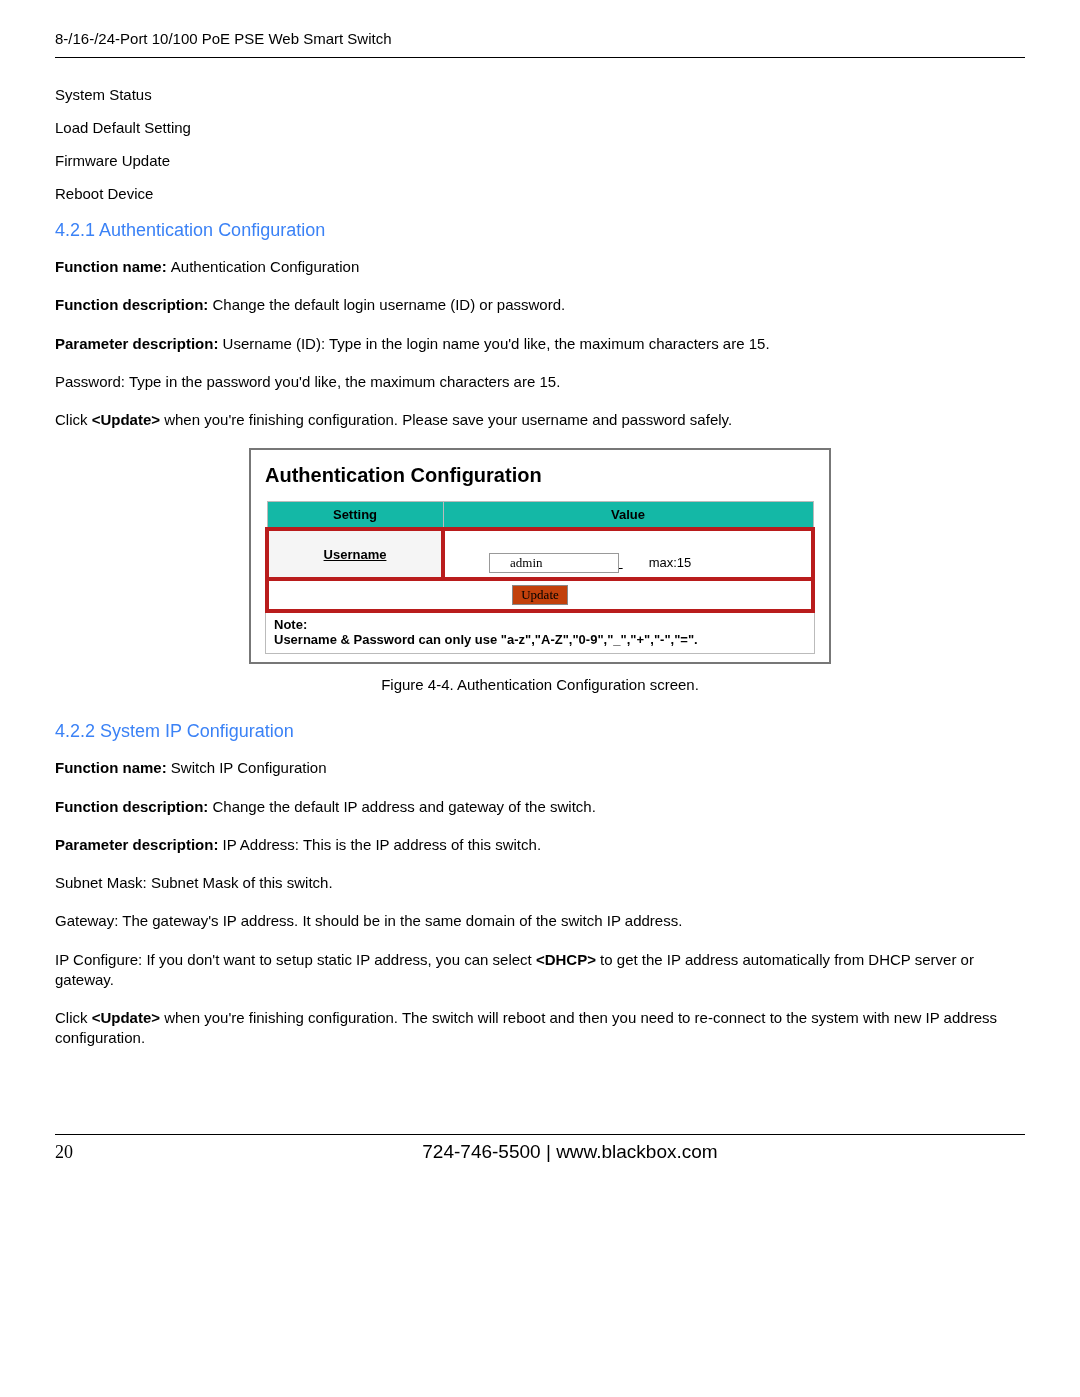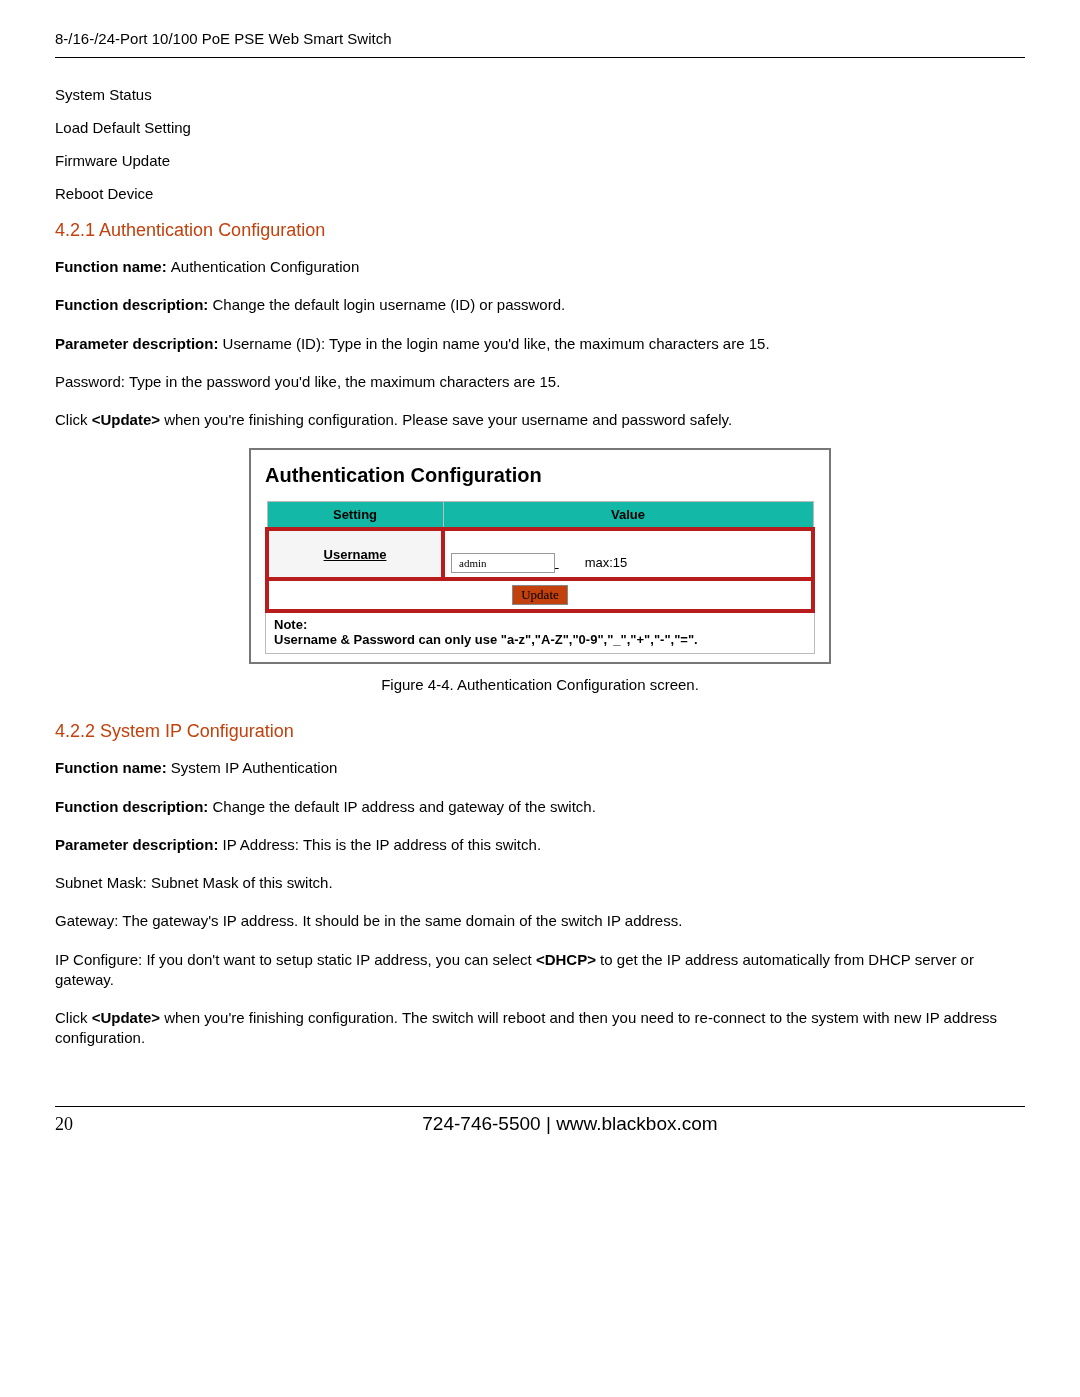--- a/index.html
+++ b/index.html
@@ -23,21 +23,21 @@
   }
   hr.rule {
     border: none;
     border-top: 1.5px solid #000;
     margin: 0 0 28px 0;
   }
   .list-item {
     margin: 0 0 16px 0;
   }
   .section-heading {
-    color: #c2410c;
+    color: #3b82f6;
     font-size: 18px;
     margin: 18px 0 16px 0;
   }
   .para {
     margin: 0 0 18px 0;
     line-height: 1.35;
   }
   .bold { font-weight: bold; }
 
   
@@ -76,25 +76,26 @@
   }
   .cfg-table td.label {
     width: 160px;
     background: #f5f5f5;
     text-align: center;
     font-weight: bold;
     font-size: 13px;
   }
   .field-input {
     font-family: "Times New Roman", serif;
-    font-size: 11px;
+    font-size: 13px;
     border: 1px solid #999;
-    padding: 1px 7px;
+    padding: 1px 20px;
     width: 88px;
     height: 16px;
+    margin-left: 38px;
   }
   .maxhint {
     display: inline-block;
     margin-left: 26px;
     font-size: 13px;
     margin-top: 20px;
   }
   .update-btn {
     font-family: "Times New Roman", serif;
     font-size: 13px;
@@ -114,21 +115,21 @@
     padding: 4px 8px 6px 8px;
   }
   .fig-caption {
     text-align: center;
     font-size: 15px;
     margin: 10px 0 28px 0;
   }
 
   
   .footer-wrap {
-    margin-top: 57px;
+    margin-top: 85px;
   }
   hr.footer-rule {
     border: none;
     border-top: 1.5px solid #000;
     margin: 0;
   }
   .footer-row {
     display: flex;
     align-items: baseline;
     padding-top: 6px;
@@ -200,21 +201,21 @@
         <div>Username &amp; Password can only use "a-z","A-Z","0-9","_","+","-","=".</div>
       </div>
     </div>
   </div>
 
   <div class="fig-caption">Figure 4-4. Authentication Configuration screen.</div>
 
   <div class="section-heading">4.2.2 System IP Configuration</div>
 
   <p class="para">
-    <span class="bold">Function name: </span><span>System IP Authentication</span>
+    <span class="bold">Function name: </span><span>Switch IP Configuration</span>
   </p>
   <p class="para">
     <span class="bold">Function description: </span><span>Change the default IP address and gateway of the switch.</span>
   </p>
   <p class="para">
     <span class="bold">Parameter description: </span><span>IP Address: This is the IP address of this switch.</span>
   </p>
   <p class="para">Subnet Mask: Subnet Mask of this switch.</p>
   <p class="para">Gateway: The gateway's IP address. It should be in the same domain of the switch IP address.</p>
   <p class="para">

